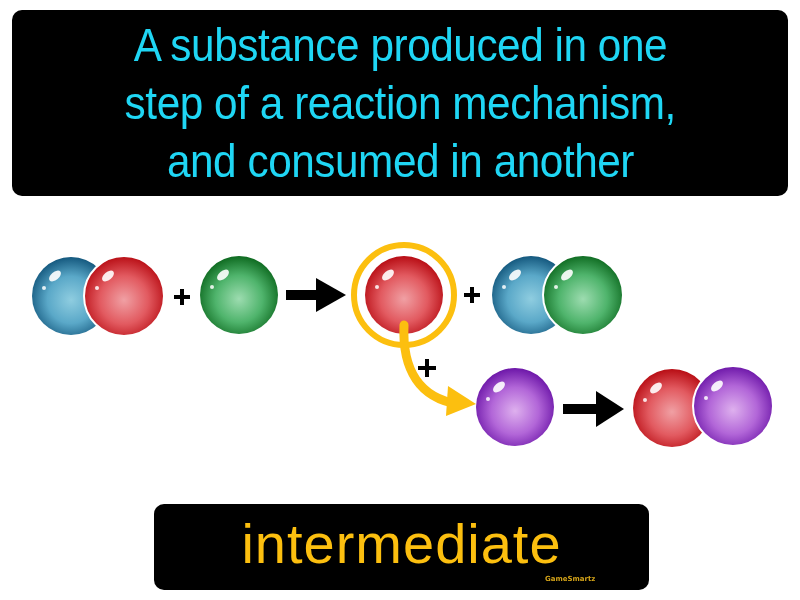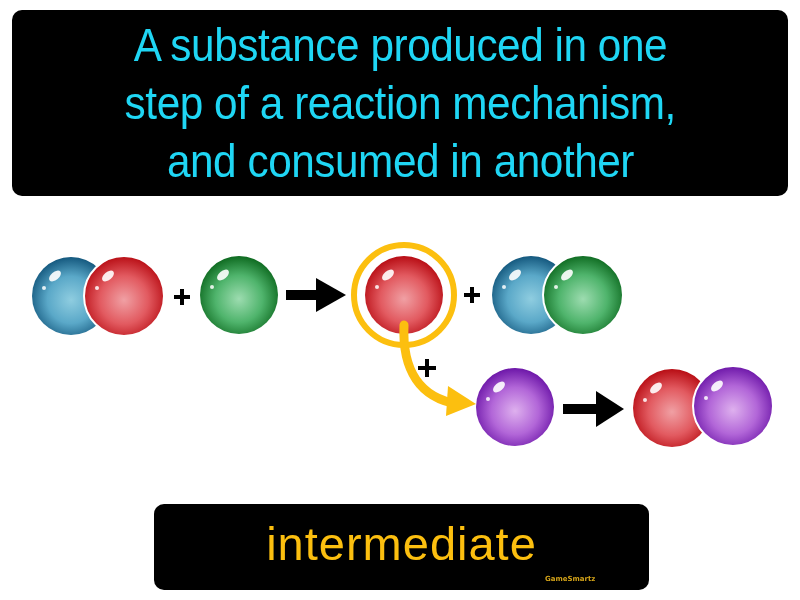--- a/index.html
+++ b/index.html
@@ -15,21 +15,21 @@
   .def-line {
     color: #1fd6f4; font-size: 47px; line-height: 58px; letter-spacing: -0.5px;
     white-space: nowrap; transform: scaleX(0.9); transform-origin: center;
   }
   .term-box {
     position: absolute; left: 154px; top: 504px; width: 495px; height: 86px;
     background: #000; border-radius: 10px;
   }
   .term-text {
     position: absolute; left: 0; right: 0; top: 2px; text-align: center;
-    color: #fcbf0f; font-size: 47px; line-height: 76px; letter-spacing: 1px;
+    color: #fcbf0f; font-size: 56px; line-height: 76px; letter-spacing: 1px;
   }
   .brand {
     position: absolute; left: 391px; top: 71px; color: #d2a218;
     font-size: 7px; font-weight: bold; font-family: "DejaVu Sans", sans-serif;
   }
   svg.diagram { position: absolute; left: 0; top: 0; }
 </style>
 </head>
 <body>
 

